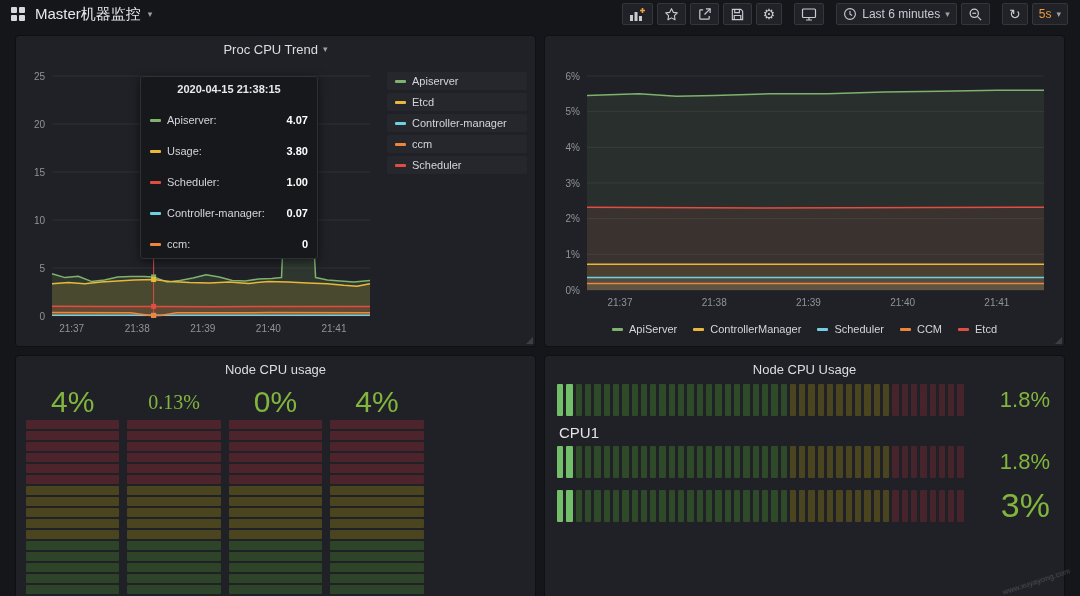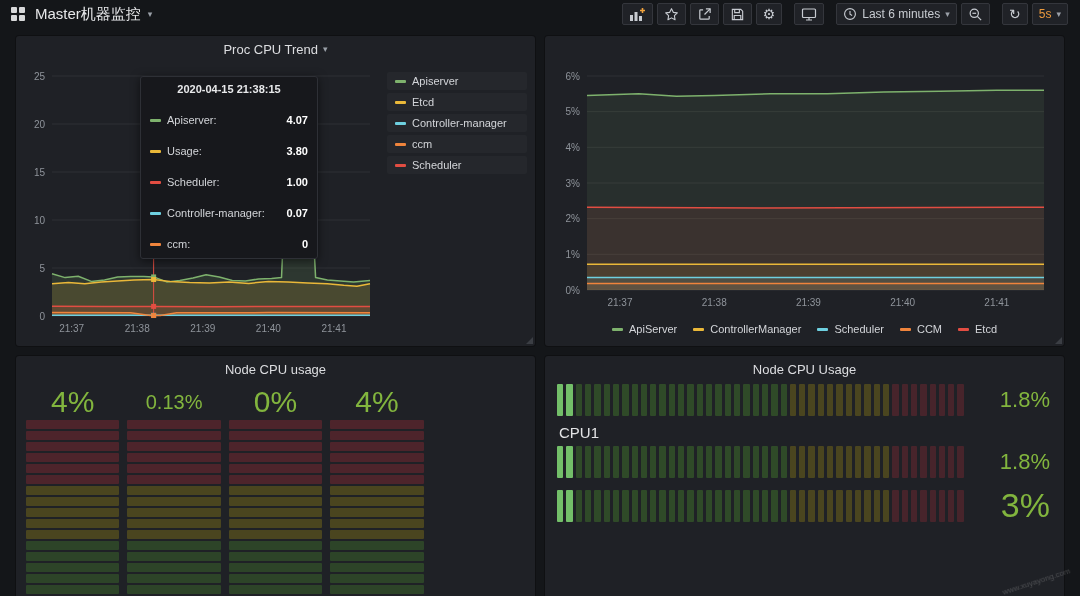--- a/index.html
+++ b/index.html
@@ -341,21 +341,21 @@
             <div class="lcd-row" style="background: rgb(74, 69, 31);"></div>
             <div class="lcd-row" style="background: rgb(74, 69, 31);"></div>
             <div class="lcd-row" style="background: rgb(45, 68, 40);"></div>
             <div class="lcd-row" style="background: rgb(45, 68, 40);"></div>
             <div class="lcd-row" style="background: rgb(45, 68, 40);"></div>
             <div class="lcd-row" style="background: rgb(45, 68, 40);"></div>
             <div class="lcd-row" style="background: rgb(45, 68, 40);"></div>
           </div>
         </div>
         <div class="gauge-col">
-          <div class="gauge-value" style="color: rgb(130, 181, 62); font-size: 20px;">0.13%</div>
+          <div class="gauge-value" style="color: rgb(130, 181, 62); font-size: 20px; font-family: Liberation Serif, serif;">0.13%</div>
           <div class="lcd-stack">
             <div class="lcd-row" style="background: rgb(77, 36, 43);"></div>
             <div class="lcd-row" style="background: rgb(77, 36, 43);"></div>
             <div class="lcd-row" style="background: rgb(77, 36, 43);"></div>
             <div class="lcd-row" style="background: rgb(77, 36, 43);"></div>
             <div class="lcd-row" style="background: rgb(77, 36, 43);"></div>
             <div class="lcd-row" style="background: rgb(77, 36, 43);"></div>
             <div class="lcd-row" style="background: rgb(74, 69, 31);"></div>
             <div class="lcd-row" style="background: rgb(74, 69, 31);"></div>
             <div class="lcd-row" style="background: rgb(74, 69, 31);"></div>

